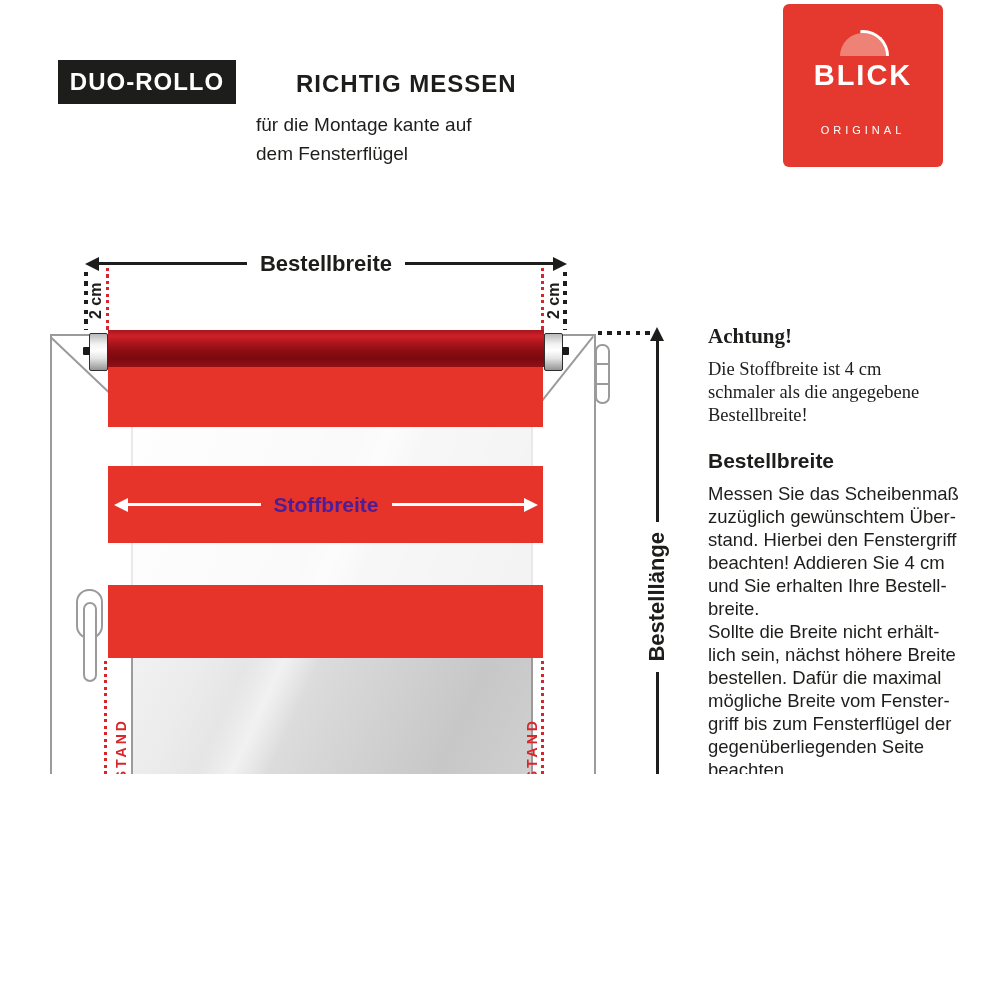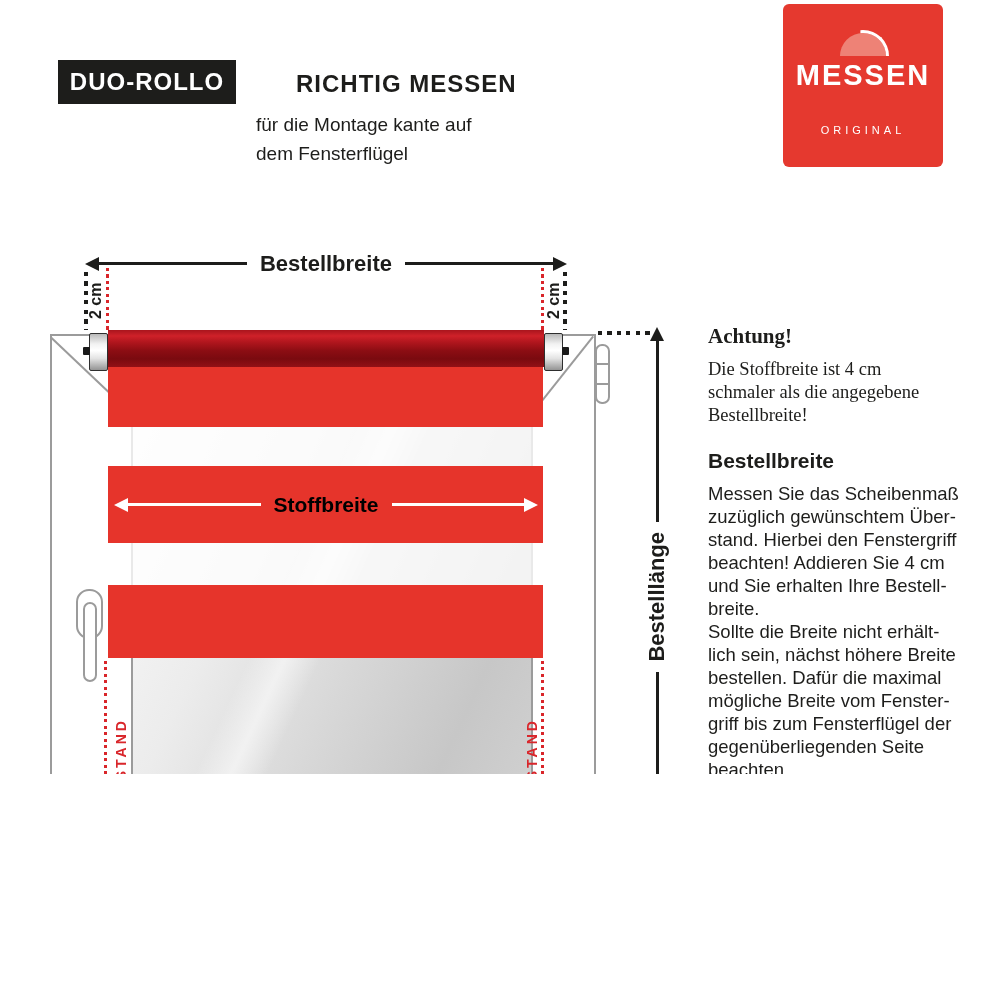--- a/index.html
+++ b/index.html
@@ -65,21 +65,21 @@
 
   
   .arrow-h { display:flex; align-items:center; }
   .hline { flex:1; height:3px; background:#1d1d1b; }
   .ah-left  { width:0; height:0; border-top:7px solid transparent; border-bottom:7px solid transparent; border-right:14px solid #1d1d1b; }
   .ah-right { width:0; height:0; border-top:7px solid transparent; border-bottom:7px solid transparent; border-left:14px solid #1d1d1b; }
   .arrow-label { padding:0 13px; font-size:22px; font-weight:bold; white-space:nowrap; }
   .wh .hline { background:#fff; }
   .wh .ah-left  { border-right-color:#fff; }
   .wh .ah-right { border-left-color:#fff; }
-  .wh .arrow-label { color:#000000; font-size:21px; }
+  .wh .arrow-label { color:#4c1d95; font-size:21px; }
   .arrow-v { display:flex; flex-direction:column; align-items:center; }
   .vline { flex:1; width:3px; background:#1d1d1b; }
   .ah-up   { width:0; height:0; border-left:7px solid transparent; border-right:7px solid transparent; border-bottom:14px solid #1d1d1b; }
   .ah-down { width:0; height:0; border-left:7px solid transparent; border-right:7px solid transparent; border-top:14px solid #1d1d1b; }
 
   
   .v-text { writing-mode: vertical-rl; transform: rotate(180deg); display:flex; align-items:center; justify-content:center; }
   .cm-label { width:24px; height:62px; font-size:16px; font-weight:bold; color:#1d1d1b; }
   .cm-left { left:84px; top:270px; } .cm-right { left:542px; top:270px; }
   .ueb-label { width:26px; height:150px; font-size:14px; font-weight:bold; letter-spacing:3px; color:#d9262b; }
@@ -101,21 +101,21 @@
   <div class="abs badge">
     <span>DUO-ROLLO</span>
   </div>
   <div class="abs title">RICHTIG MESSEN</div>
   <div class="abs subtitle">für die Montage kante auf
 dem Fensterflügel</div>
 
   <div class="abs logo">
     <div class="dome-fill"></div>
     <div class="dome-arc"></div>
-    <div class="logo-word logo-w1">MESSEN</div>
+    <div class="logo-word logo-w1">BLICK</div>
     <div class="logo-sub">ORIGINAL</div>
   </div>
 
   <div class="abs frame"></div>
   <div class="abs diag" style="left:52px; top:337px; width:108px; transform:rotate(43.5deg);"></div>
   <div class="abs diag" style="left:594px; top:337px; width:97px; transform:rotate(128.5deg);"></div>
   <div class="abs diag" style="left:52px; top:934px; width:108px; transform:rotate(-43deg);"></div>
   <div class="abs diag" style="left:533px; top:860px; width:96px; transform:rotate(50.5deg);"></div>
   <div class="abs glass"></div>
   <div class="abs hinge hinge-top"></div>

